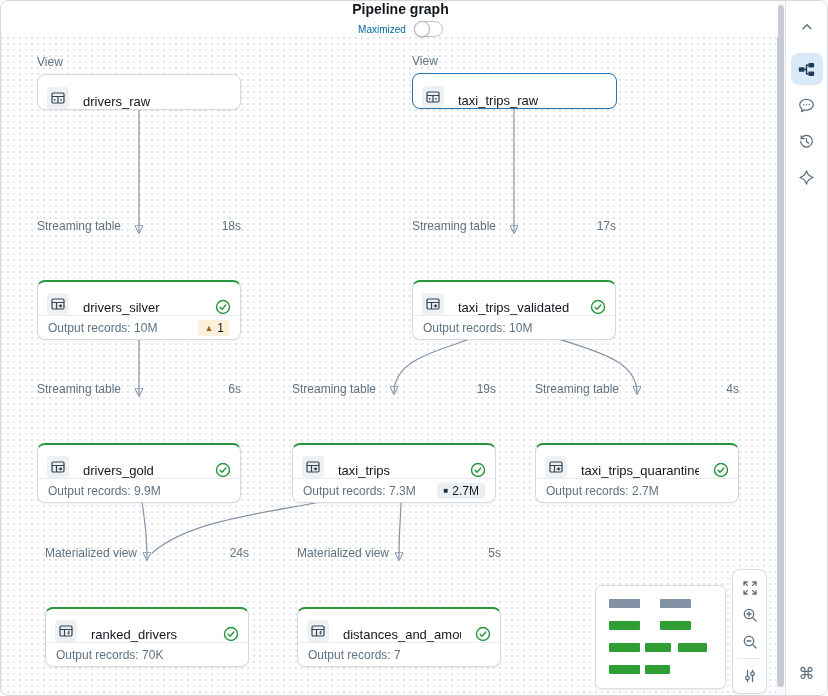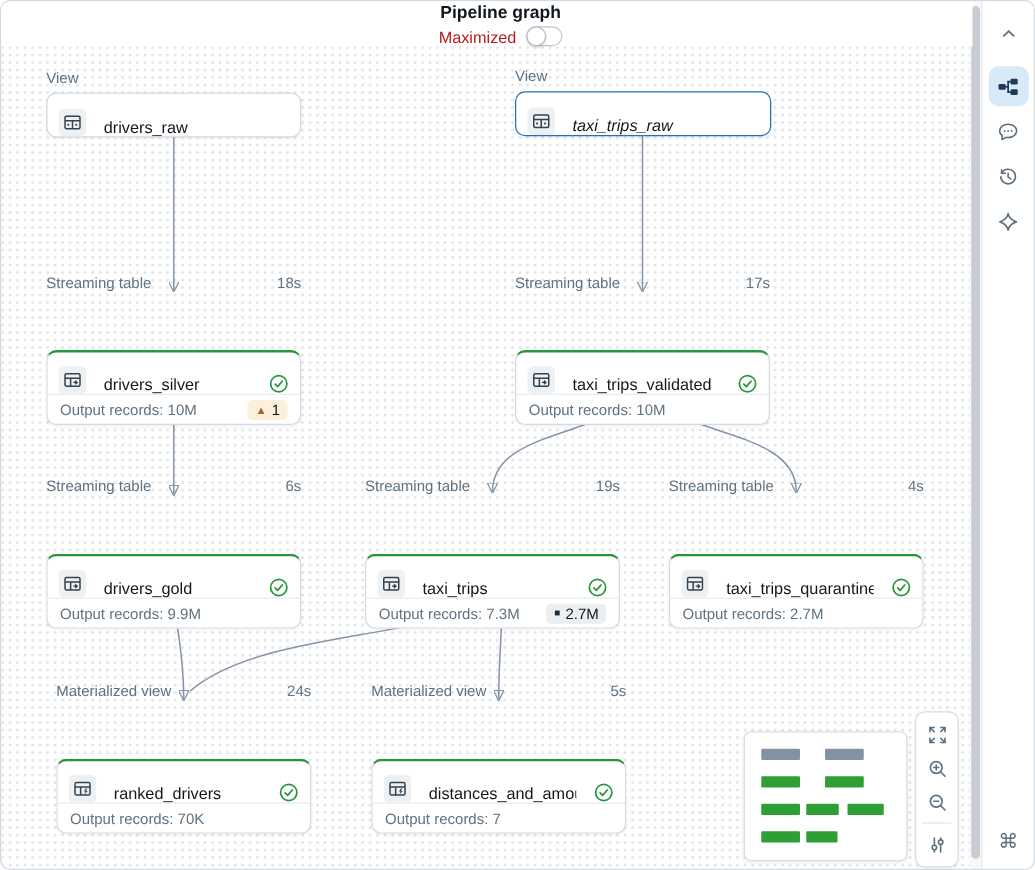--- a/index.html
+++ b/index.html
@@ -6,38 +6,38 @@
   html,body { width:828px; height:696px; }
   body { font-family:"Liberation Sans","DejaVu Sans",sans-serif; background:#fff; overflow:hidden; }
   .app { position:relative; width:828px; height:696px; background:#fff;
          border:1px solid #d3d8dd; border-radius:8px; overflow:hidden; }
 
   
   .topbar { position:absolute; left:0; top:0; width:777px; height:36px; background:#fff; z-index:5;
             display:flex; align-items:center; justify-content:space-between; padding:0 2px 0 24px;flex-direction:column; }
   .title { font-size:14px; font-weight:700; color:#11171c; }
   .topbar-right { display:flex; align-items:center; gap:8px; }
-  .max-label { font-size:13px; color:#b91c1c; }
+  .max-label { font-size:10px; color:#0369a1; }
   .toggle { width:29px; height:16px; border:1px solid #bdc6cf; border-radius:9px; background:#fff; position:relative; cursor:pointer; }
   .toggle .knob { position:absolute; left:-1px; top:-1px; width:16px; height:16px; border-radius:50%;
                   background:#fff; border:1px solid #b3bcc6; box-shadow:0 1px 2px rgba(0,0,0,.18); }
 
   
   .canvas-bg { position:absolute; left:0; top:36px; width:777px; height:660px;
                background-image:radial-gradient(circle at 1px 1px, #e1e4e8 1px, transparent 1.3px);
                background-size:6px 6px; }
   svg.edges { position:absolute; left:0; top:0; width:777px; height:696px; z-index:1; pointer-events:none; }
   svg.edges path { fill:none; stroke:#8593a9; stroke-width:1.2; }
 
   
   .node-wrap { position:absolute; z-index:2; }
   .node-meta { display:flex; justify-content:space-between; font-size:12px; color:#5f7281; margin-bottom:4px; height:15px; }
   .node { background:#fff; border:1px solid #d4dae1; border-radius:8px; box-shadow:0 1px 2px rgba(0,0,0,.05); cursor:pointer; }
   .node.table { border-top:2px solid #27963c;margin-top:46px; }
-  .node.selected { border:1.5px solid #2272b4;font-style:italic; }
+  .node.selected { border:1.5px solid #2272b4; }
   .node-header { display:flex; align-items:flex-end; gap:14px; height:34px; padding:0 9px; }
   .node.table .node-header { height:33px; }
   .icon-box { width:22px; height:22px; background:#eef1f4; border-radius:4px; flex:none;
               display:flex; align-items:center; justify-content:center; }
   .node-name { font-size:13px; font-weight:500; color:#11171c; white-space:nowrap; overflow:hidden; flex:1 1 auto; }
   .check { flex:none; display:flex; }
   .node-footer { display:flex; justify-content:space-between; align-items:center; height:24px;
                  padding:0 10px; border-top:1px solid #e8ebef; font-size:12px; color:#5f7281;text-align:right; }
   .badge { display:inline-flex; align-items:center; gap:4px; border-radius:4px; padding:1px 6px; font-size:12px; color:#11171c; }
   .badge.warn { background:#faf0dc; }

